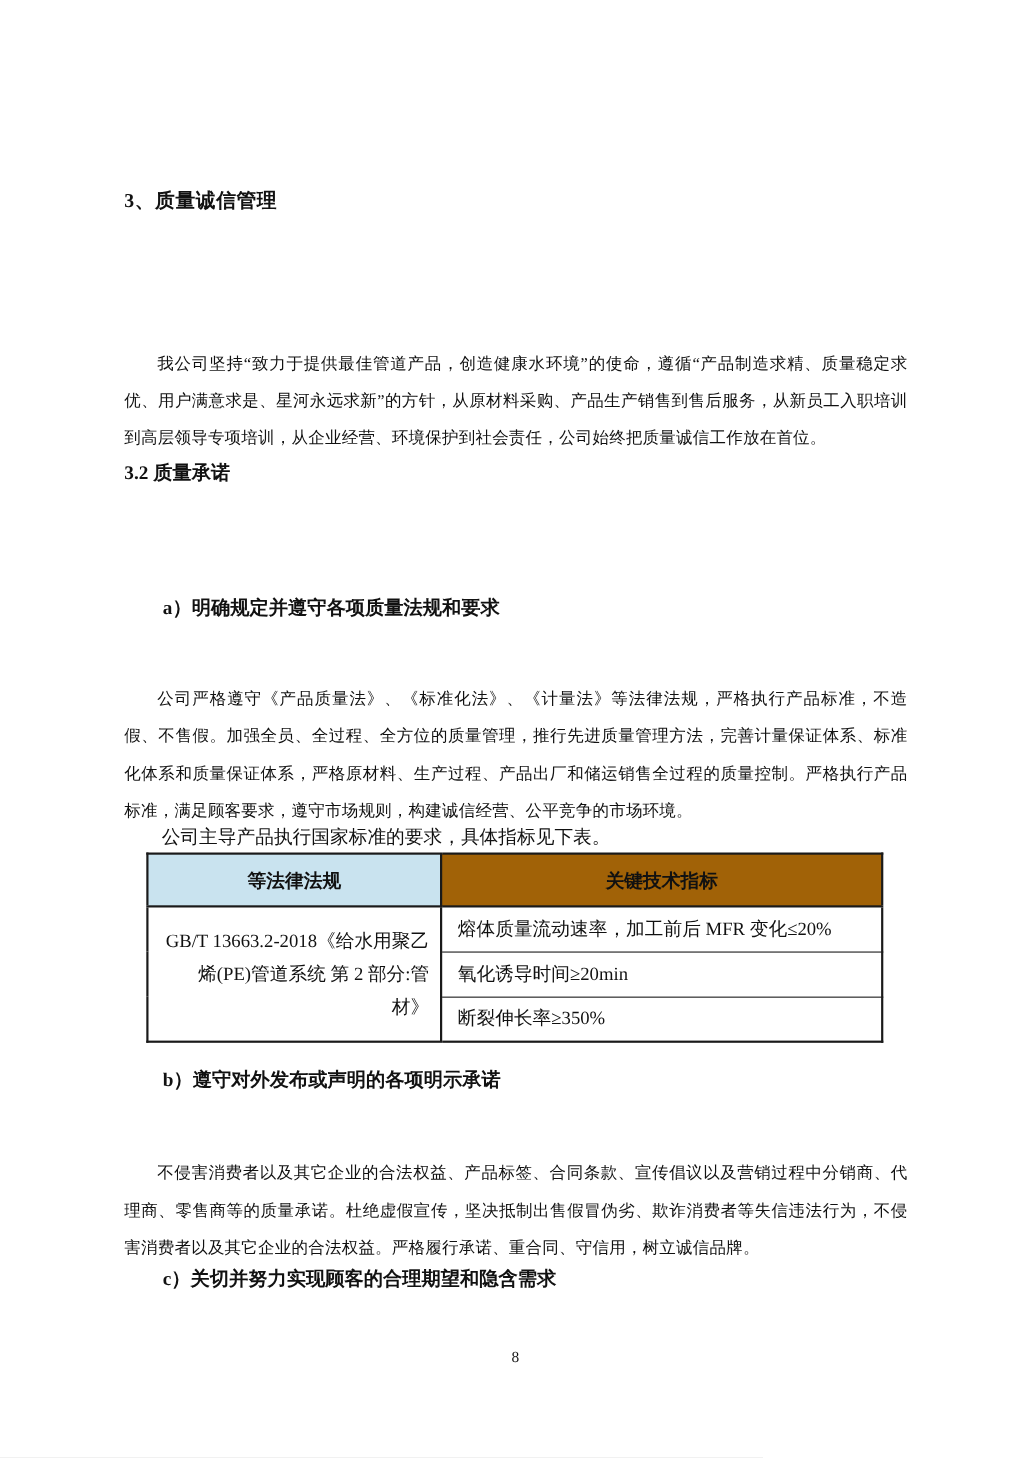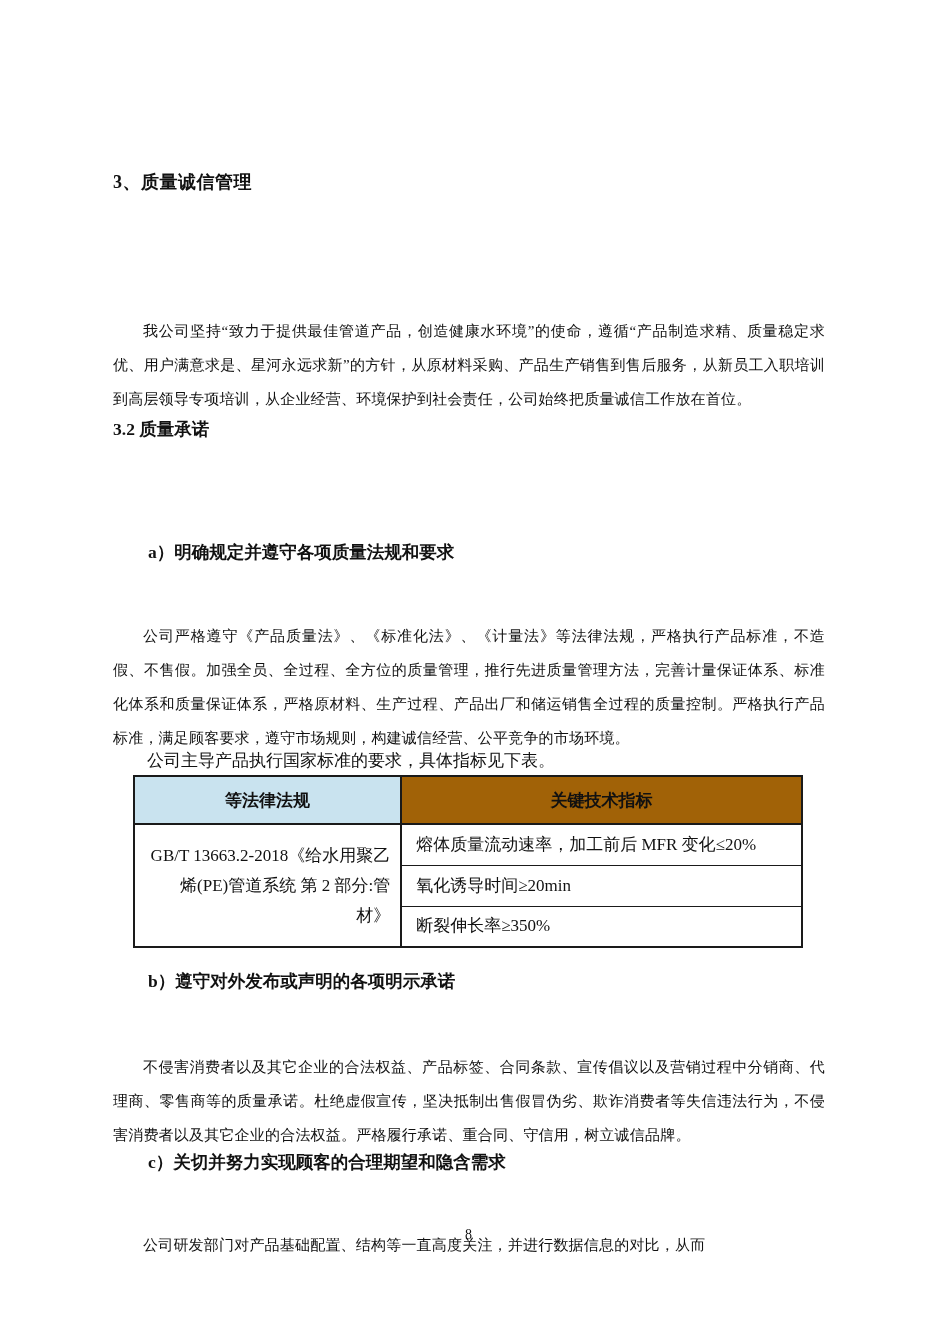--- a/index.html
+++ b/index.html
@@ -132,17 +132,16 @@
       </tr>
     </tbody>
   </table>
 
   <div class="block h3" style="top:969px;">b）遵守对外发布或声明的各项明示承诺</div>
 
   <div class="block para" style="top:1006px;">不侵害消费者以及其它企业的合法权益、产品标签、合同条款、宣传倡议以及营销过程中分销商、代理商、零售商等的质量承诺。杜绝虚假宣传，坚决抵制出售假冒伪劣、欺诈消费者等失信违法行为，不侵害消费者以及其它企业的合法权益。严格履行承诺、重合同、守信用，树立诚信品牌。</div>
 
   <div class="block h3" style="top:1150px;">c）关切并努力实现顾客的合理期望和隐含需求</div>
 
-  <div class="block para" style="top:1184px;">公司研发部门对产品基础配置、结构等一直高度关注，并进行数据信息的对比，从而</div>
 
   <div class="page-number" style="top:1227px;">8</div>
 
 </div>
 
 </body></html>

